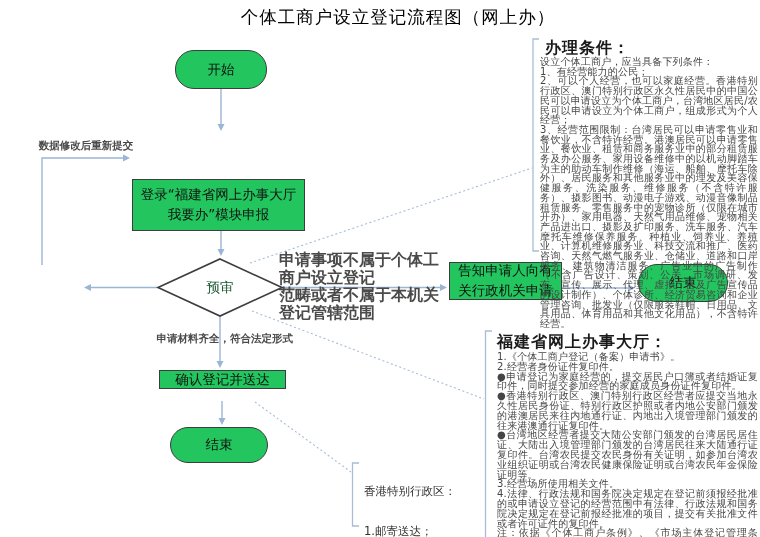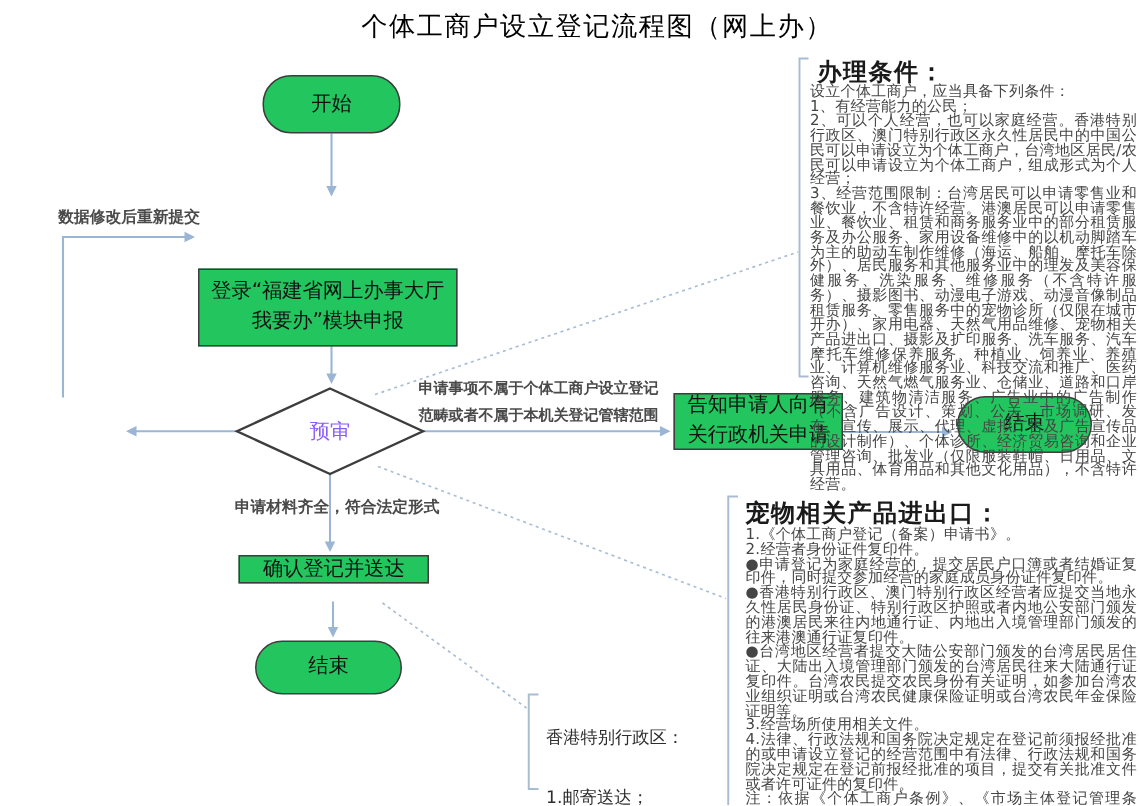--- a/index.html
+++ b/index.html
@@ -11,21 +11,21 @@
   .abs{position:absolute;z-index:2;}
   .shape{
     box-sizing:border-box;border:1.6px solid #3d3d3d;background:#22c55e;
     display:flex;align-items:center;justify-content:center;text-align:center;
     white-space:pre-line;line-height:1.45;
   }
   .stadium{border-radius:19px;border-width:1.8px;}
   .node-label{font-size:13.5px;color:#111;}
   .diamond-label{
     position:absolute;display:flex;align-items:center;justify-content:center;
-    z-index:3;font-size:13.5px;color:#8b5cf6;background:transparent;text-align:center;
+    z-index:3;font-size:13.5px;color:#14532d;background:transparent;text-align:center;
   }
   .edge-label{
     position:absolute;z-index:2;font-size:10.5px;color:#4a4a4a;
     white-space:pre-line;text-align:center;line-height:1.5;font-weight:bold;
   }
   .callout-title{font-size:16px;font-weight:bold;color:#1a1a1a;letter-spacing:1px;}
   .callout-body{
     font-size:10px;line-height:9.7px;color:#454545;white-space:pre-line;
     text-align:justify;letter-spacing:0.2px;
   }
@@ -95,30 +95,30 @@
   <div class="abs shape node-label" style="left:449px;top:262px;width:113px;height:38px;">告知申请人向有
 关行政机关申请</div>
 
   <div class="abs shape stadium node-label" style="left:638px;top:264px;width:90px;height:38px;">结束</div>
 
   <div class="edge-label" style="left:38px;top:138px;width:96px;">数据修改后重新提交</div>
 
 
   <div class="edge-label" style="left:148px;top:331px;width:145px;white-space:nowrap;text-align:right;">申请材料齐全，符合法定形式</div>
 
-  <div class="edge-label" style="left:279px;top:251px;width:166px;font-size:10px;line-height:17.5px;text-align:left;">申请事项不属于个体工商户设立登记
+  <div class="edge-label" style="left:279px;top:251px;width:166px;font-size:16px;line-height:17.5px;text-align:left;">申请事项不属于个体工商户设立登记
 范畴或者不属于本机关登记管辖范围</div>
 
   <div class="abs callout-title" style="left:545px;top:38px;">办理条件：</div>
   <div class="abs callout-body" style="left:540px;top:57px;width:218px;">设立个体工商户，应当具备下列条件：
 1、有经营能力的公民；
 2、可以个人经营，也可以家庭经营。香港特别行政区、澳门特别行政区永久性居民中的中国公民可以申请设立为个体工商户，台湾地区居民/农民可以申请设立为个体工商户，组成形式为个人经营；
 3、经营范围限制：台湾居民可以申请零售业和餐饮业，不含特许经营。港澳居民可以申请零售业、餐饮业、租赁和商务服务业中的部分租赁服务及办公服务、家用设备维修中的以机动脚踏车为主的助动车制作维修（海运、船舶、摩托车除外）、居民服务和其他服务业中的理发及美容保健服务、洗染服务、维修服务（不含特许服务）、摄影图书、动漫电子游戏、动漫音像制品租赁服务、零售服务中的宠物诊所（仅限在城市开办）、家用电器、天然气用品维修、宠物相关产品进出口、摄影及扩印服务、洗车服务、汽车摩托车维修保养服务、种植业、饲养业、养殖业、计算机维修服务业、科技交流和推广、医药咨询、天然气燃气服务业、仓储业、道路和口岸服务、建筑物清洁服务、广告业中的广告制作（不含广告设计、策划、公关、市场调研、发布、宣传、展示、代理、虚拟广告及广告宣传品的设计制作）、个体诊所、经济贸易咨询和企业管理咨询、批发业（仅限服装鞋帽、日用品、文具用品、体育用品和其他文化用品），不含特许经营。</div>
 
-  <div class="abs callout-title" style="left:497px;top:332px;">宠物相关产品进出口：</div>
+  <div class="abs callout-title" style="left:497px;top:332px;">福建省网上办事大厅：</div>
   <div class="abs callout-body" style="left:497px;top:352px;width:261px;line-height:9.8px;">1.《个体工商户登记（备案）申请书》。
 2.经营者身份证件复印件。
 ●申请登记为家庭经营的，提交居民户口簿或者结婚证复印件，同时提交参加经营的家庭成员身份证件复印件。
 ●香港特别行政区、澳门特别行政区经营者应提交当地永久性居民身份证、特别行政区护照或者内地公安部门颁发的港澳居民来往内地通行证、内地出入境管理部门颁发的往来港澳通行证复印件。
 ●台湾地区经营者提交大陆公安部门颁发的台湾居民居住证、大陆出入境管理部门颁发的台湾居民往来大陆通行证复印件。台湾农民提交农民身份有关证明，如参加台湾农业组织证明或台湾农民健康保险证明或台湾农民年金保险证明等。
 3.经营场所使用相关文件。
 4.法律、行政法规和国务院决定规定在登记前须报经批准的或申请设立登记的经营范围中有法律、行政法规和国务院决定规定在登记前报经批准的项目，提交有关批准文件或者许可证件的复印件。
 注：依据《个体工商户条例》、《市场主体登记管理条例》设立的个体工商户申请设立登记适用本规范。</div>
 
   <div class="abs delivery-text" style="left:364px;top:461px;width:140px;">

